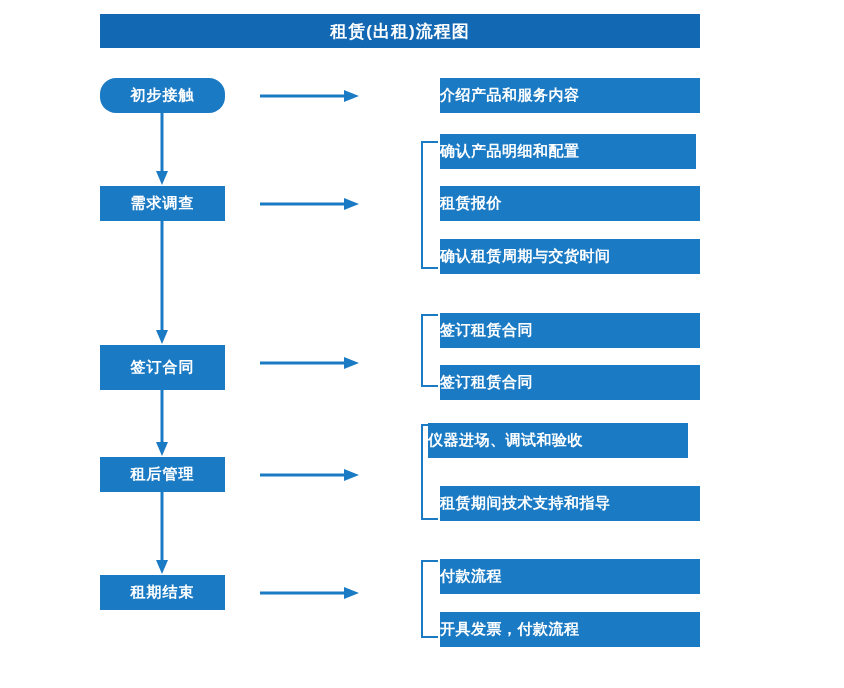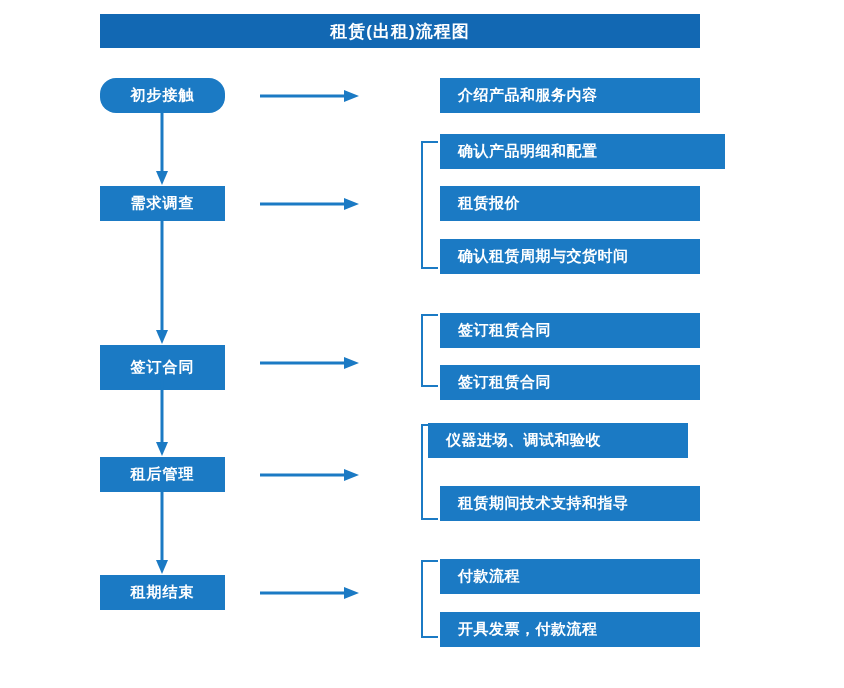--- a/index.html
+++ b/index.html
@@ -44,21 +44,21 @@
     letter-spacing: 1px;
   }
   .task-box {
     position: absolute;
     background: #1b7ac4;
     color: #ffffff;
     font-size: 15px;
     font-weight: bold;
     display: flex;
     align-items: center;
-    padding-left: 18px;
+    padding-left: 0;
     box-sizing: border-box;
     letter-spacing: 0.5px;
   }
   .v-arrow {
     position: absolute;
     width: 14px;
   }
   .h-arrow {
     position: absolute;
     height: 14px;
@@ -153,21 +153,21 @@
     </svg>
   </div>
   <div class="bracket" style="left:414px; top:559px;">
     <svg width="24" height="80" viewBox="0 0 24 80">
       <path d="M24 2 L8 2 L8 78 L24 78" fill="none" stroke="#1b7ac4" stroke-width="2"></path>
     </svg>
   </div>
 
   <div class="task-box" style="left:440px; top:78px; width:260px; height:35px;">介绍产品和服务内容</div>
 
-  <div class="task-box" style="left:440px; top:134px; width:285px; height:35px;">确认产品明细和配置</div>
+  <div class="task-box" style="left:440px; top:134px; width:256px; height:35px;">确认产品明细和配置</div>
   <div class="task-box" style="left:440px; top:186px; width:260px; height:35px;">租赁报价</div>
   <div class="task-box" style="left:440px; top:239px; width:260px; height:35px;">确认租赁周期与交货时间</div>
 
   <div class="task-box" style="left:440px; top:313px; width:260px; height:35px;">签订租赁合同</div>
   <div class="task-box" style="left:440px; top:365px; width:260px; height:35px;">签订租赁合同</div>
 
   <div class="task-box" style="left:428px; top:423px; width:260px; height:35px;">仪器进场、调试和验收</div>
   <div class="task-box" style="left:440px; top:486px; width:260px; height:35px;">租赁期间技术支持和指导</div>
 
   <div class="task-box" style="left:440px; top:559px; width:260px; height:35px;">付款流程</div>

